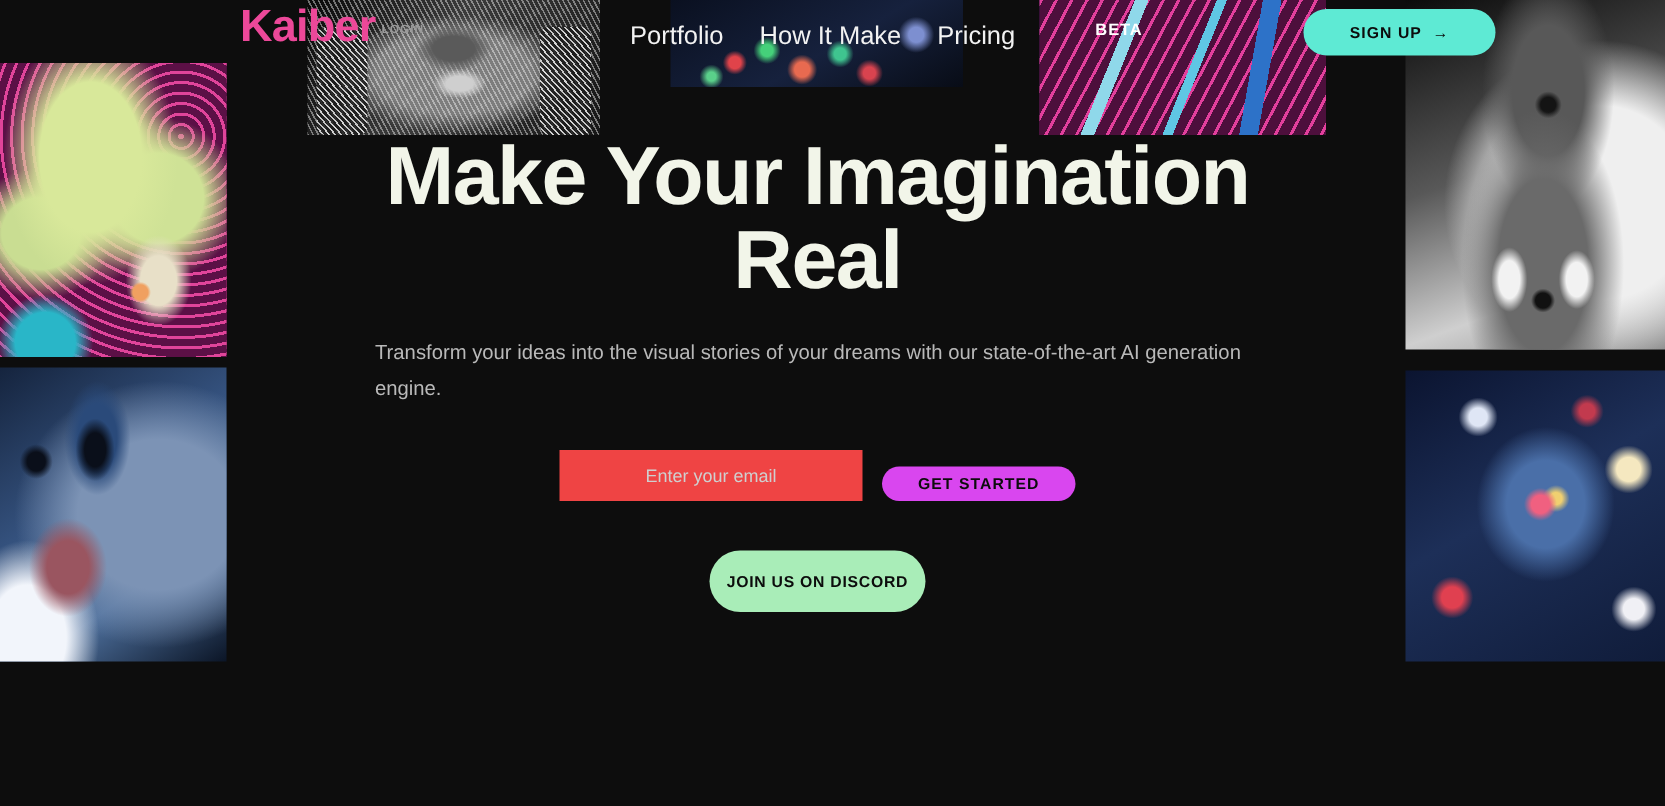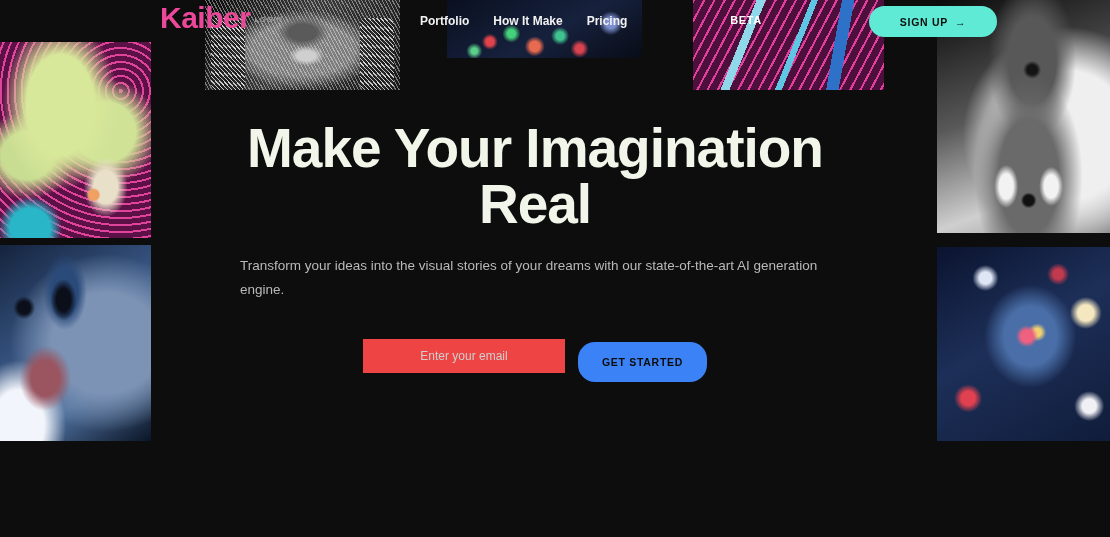--- a/index.html
+++ b/index.html
@@ -103,46 +103,46 @@
   }
 
   
   .header { position:absolute; left:0; top:0; width:1110px; height:42px; z-index:10; }
   .logo-wrap { position:absolute; left:160px; top:3px; display:flex; align-items:flex-start; }
   .logo { font-size:30px; font-weight:bold; color:#ec4899; letter-spacing:-.5px; line-height:1; }
   .beta { font-size:8px; color:#9a9a9a; font-weight:bold; letter-spacing:.6px;
           margin-left:4px; margin-top:12px; }
 
   .nav { position:absolute; left:420px; top:14px; display:flex; gap:24px; }
-  .nav a { font-size:12px; font-weight:bold; color:#f2f2f2; text-decoration:none; white-space:nowrap; }
+  .nav a { font-size:17px; font-weight:normal; color:#f2f2f2; text-decoration:none; white-space:nowrap; }
 
   .login { position:absolute; left:746px; top:14px; transform:translateX(-50%);
            font-size:11px; font-weight:bold; color:#ffffff; letter-spacing:.6px; }
 
   .signup { position:absolute; left:837px; top:6px; width:128px; height:31px;
             background:#5eead4; border:none; border-radius:16px; cursor:pointer;
             display:flex; align-items:center; justify-content:center; gap:7px;
             font-size:10.5px; font-weight:bold; color:#0c0c0c; letter-spacing:.7px;
             font-family:"Liberation Sans", sans-serif;margin-left:32px; }
 
   
-  .hero { position:absolute; left:145px; top:0; width:780px; height:537px;
+  .hero { position:absolute; left:155px; top:0; width:780px; height:537px;
           display:flex; flex-direction:column; align-items:center;
-          justify-content:flex-start; padding-top:120px; z-index:5; }
+          justify-content:flex-start; padding-top:89px; z-index:5; }
   .h1 { font-size:55px; font-weight:bold; color:#f2f5e9; line-height:1.02;
         text-align:center; letter-spacing:-1px; max-width:620px; }
   .sub { margin-top:22px; font-size:13.5px; color:#b9b9b9; line-height:1.75;
          text-align:left; max-width:590px; }
 
   .form-row { margin-top:29px; display:flex; align-items:center; gap:13px; }
   .email { width:202px; height:34px; background:#ef4444; border:none; outline:none;
            color:#e8e8e8; font-size:12px; text-align:center;
            font-family:"Liberation Sans", sans-serif; }
   .email::placeholder { color:#cfcfcf; }
-  .get-started { width:129px; height:40px; background:#3b82f6; border:none;
+  .get-started { width:129px; height:23px; background:#d946ef; border:none;
                  border-radius:17px; cursor:pointer; font-size:10.5px; font-weight:bold;
                  color:#0c0c0c; letter-spacing:.7px;
                  font-family:"Liberation Sans", sans-serif;margin-top:12px; }
 
   .discord { margin-top:33px; width:144px; height:41px; background:#a9edb8; border:none;
              border-radius:21px; cursor:pointer; font-size:10.5px; font-weight:bold;
              color:#0c0c0c; letter-spacing:.5px;
              font-family:"Liberation Sans", sans-serif; }
 </style>
 </head>
@@ -181,15 +181,16 @@
 
   <div class="hero">
     <h1 class="h1">Make Your Imagination Real</h1>
     <p class="sub">Transform your ideas into the visual stories of your dreams with our state-of-the-art AI generation engine.</p>
 
     <div class="form-row">
       <input class="email" type="email" placeholder="Enter your email" style="">
       <button class="get-started">GET STARTED</button>
     </div>
 
+    <button class="discord">JOIN US ON DISCORD</button>
   </div>
 
 </div>
 
 </body></html>

